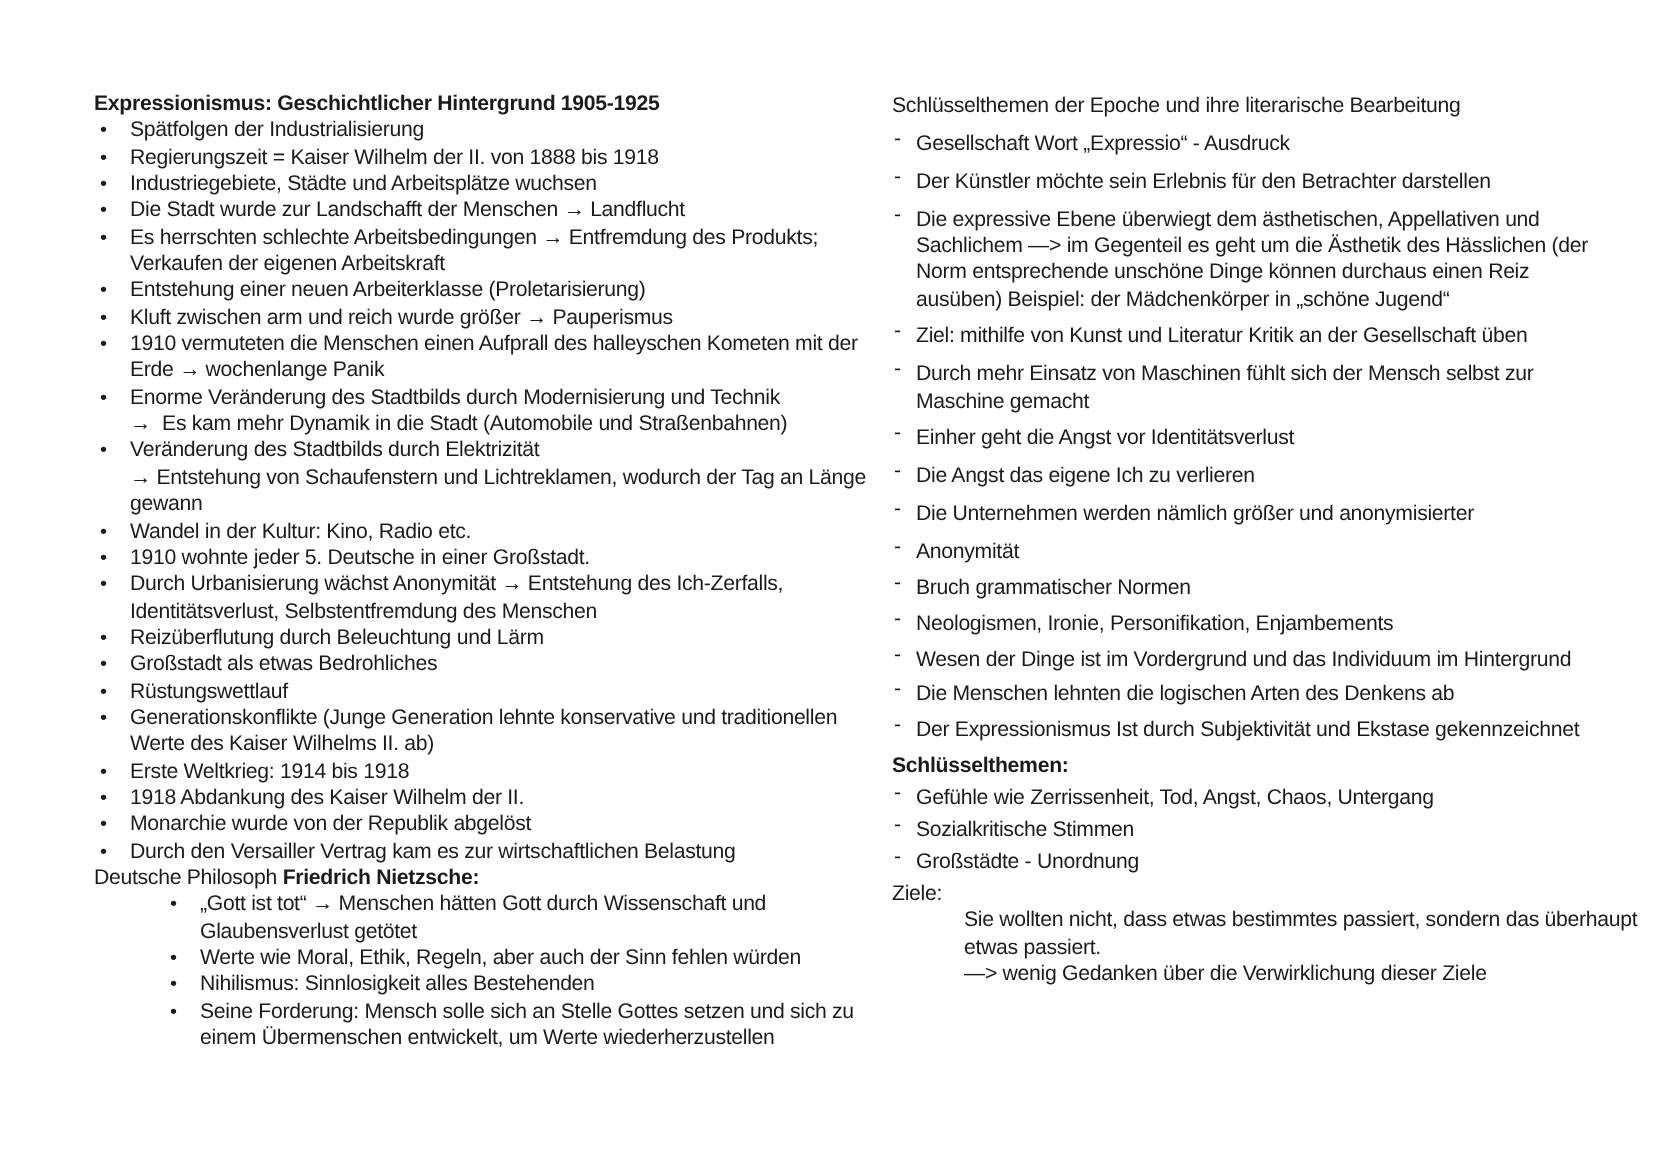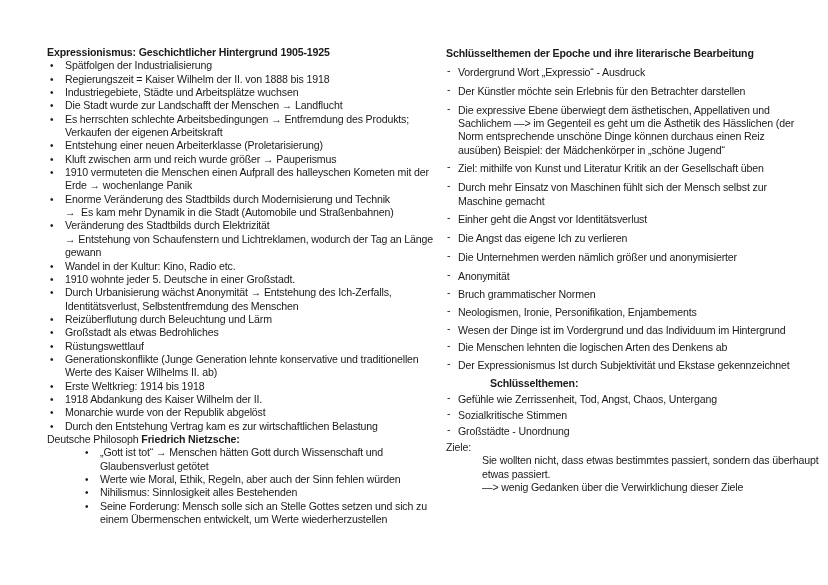--- a/index.html
+++ b/index.html
@@ -22,29 +22,29 @@
   
   .l-item{display:flex;}
   .l-marker{flex:none;width:15px;margin-left:3px;font-size:10px;}
   .l-text{flex:1;white-space:pre-wrap;}
   .sub-list{margin-left:38px;}
   .sub-list .l-marker{width:15px;margin-left:0;}
   .philosoph-line{white-space:pre-wrap;}
   .philosoph-line b{letter-spacing:-0.15px;}
 
   
-  .r-title{font-weight:700;margin-bottom:5.5px;}
+  .r-title{font-weight:400;margin-bottom:5.5px;}
   .r-item{display:flex;margin-bottom:5.5px;}
   .r-marker{flex:none;width:11px;margin-left:1px;}
   .r-marker span{display:inline-block;transform:translateY(-2.5px);}
   .r-text{flex:1;white-space:pre-wrap;}
   .group-merkmale .r-item{margin-bottom:4.5px;}
   .group-schl .r-item{margin-bottom:2.5px;}
   .r-heading{font-weight:700;margin-bottom:4.5px;padding-left:3px;margin-top:1px;}
-  .r-heading2{font-weight:700;margin-bottom:3px;margin-top:1px;margin-left:44px;}
+  .r-heading2{font-weight:700;margin-bottom:3px;margin-top:1px;}
   .ziele-heading{font-weight:400;}
   .ziele-text{white-space:pre-wrap;margin-left:36px;}
 </style>
 </head>
 <body>
 
 <div class="page">
 
   <div class="col-left">
     <div class="doc-title">Expressionismus: Geschichtlicher Hintergrund 1905-1925</div>
@@ -153,21 +153,21 @@
           <span class="l-text">1918 Abdankung des Kaiser Wilhelm der II.</span>
         </div>
 
         <div class="l-item">
           <span class="l-marker">•</span>
           <span class="l-text">Monarchie wurde von der Republik abgelöst</span>
         </div>
 
         <div class="l-item">
           <span class="l-marker">•</span>
-          <span class="l-text">Durch den Entstehung Vertrag kam es zur wirtschaftlichen Belastung</span>
+          <span class="l-text">Durch den Versailler Vertrag kam es zur wirtschaftlichen Belastung</span>
         </div>
       </div>
 
     <div class="philosoph-line"><span>Deutsche Philosoph </span><b>Friedrich Nietzsche:</b></div>
 
     <div class="sub-list">
 
         <div class="l-item">
           <span class="l-marker">•</span>
           <span class="l-text">„Gott ist tot“ → Menschen hätten Gott durch Wissenschaft und
@@ -192,21 +192,21 @@
       </div>
   </div>
 
   <div class="col-right">
     <div class="r-title">Schlüsselthemen der Epoche und ihre literarische Bearbeitung</div>
 
     <div class="group-themes">
 
         <div class="r-item">
           <span class="r-marker"><span>-</span></span>
-          <span class="r-text">Vordergrund Wort „Expressio“ - Ausdruck</span>
+          <span class="r-text">Gesellschaft Wort „Expressio“ - Ausdruck</span>
         </div>
 
         <div class="r-item">
           <span class="r-marker"><span>-</span></span>
           <span class="r-text">Der Künstler möchte sein Erlebnis für den Betrachter darstellen</span>
         </div>
 
         <div class="r-item">
           <span class="r-marker"><span>-</span></span>
           <span class="r-text">Die expressive Ebene überwiegt dem ästhetischen, Appellativen und

